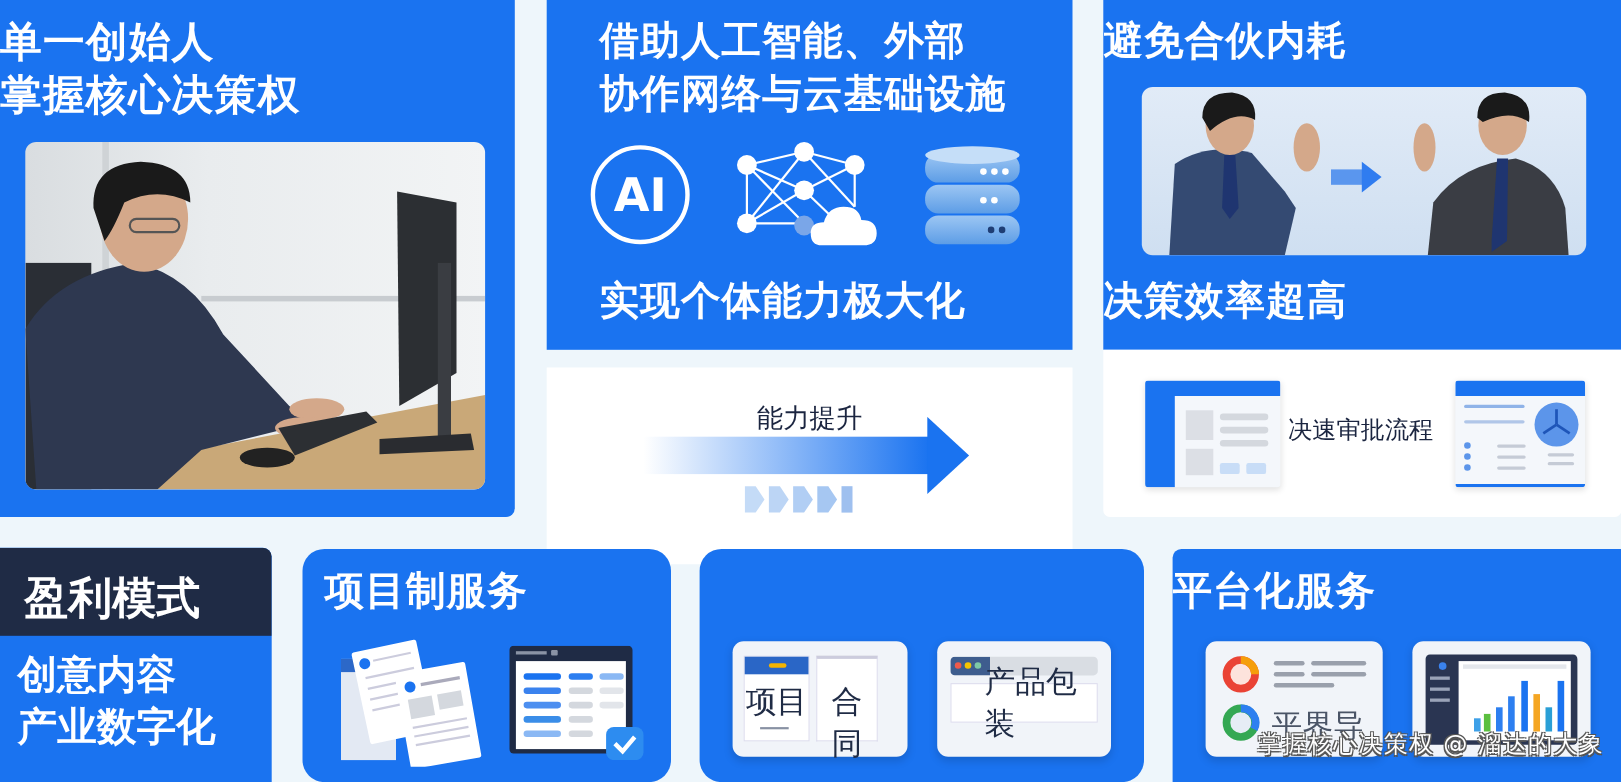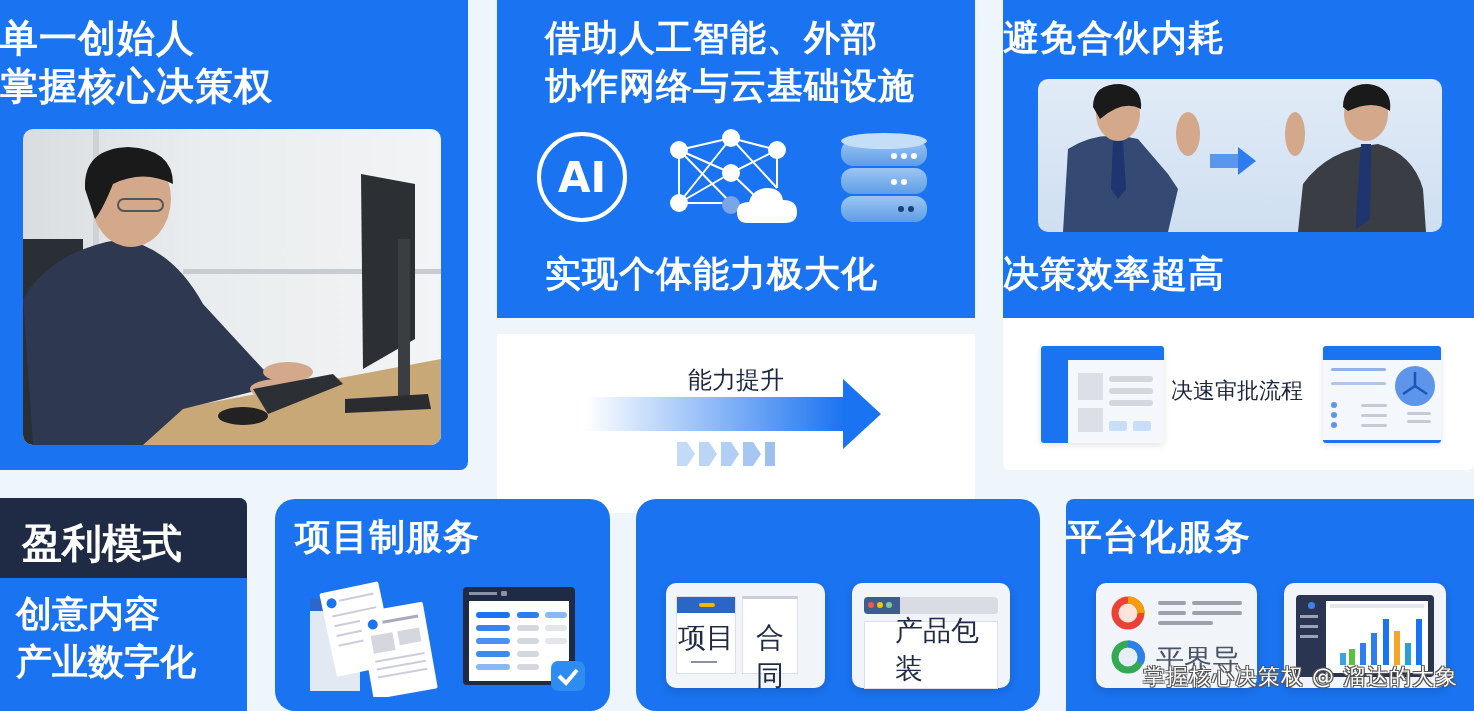--- a/index.html
+++ b/index.html
@@ -325,21 +325,21 @@
     </div>
   </div>
   <div class="card" style="left:216px;top:84px;width:158px;height:105px;">
     <div style="position:absolute;left:12px;top:14px;width:134px;height:17px;background:#d9dde3;border-radius:4px;overflow:hidden;">
       <div style="width:36px;height:17px;background:#3e5d8e;position:relative;">
         <span style="position:absolute;left:4px;top:5px;width:6px;height:6px;border-radius:50%;background:#ef5a4a;"></span>
         <span style="position:absolute;left:13px;top:5px;width:6px;height:6px;border-radius:50%;background:#f5c400;"></span>
         <span style="position:absolute;left:22px;top:5px;width:6px;height:6px;border-radius:50%;background:#7ec8a6;"></span>
       </div>
     </div>
-    <div style="position:absolute;left:12px;top:38px;width:134px;height:68px;background:#fff;border:1px solid #dde;display:flex;align-items:flex-end;justify-content:center;padding-left:30px;">
+    <div style="position:absolute;left:12px;top:38px;width:134px;height:36px;background:#fff;border:1px solid #dde;display:flex;align-items:center;justify-content:center;padding-left:30px;">
       <span style="font-size:28px;color:#1f2b45;">产品包装</span>
     </div>
   </div>
 </div>
 
 <div class="panel" id="p7">
   <div class="title">平台化服务</div>
   <div class="card" style="left:30px;top:84px;width:161px;height:105px;">
     <svg style="position:absolute;left:14px;top:12px;" width="36" height="36" viewBox="0 0 36 36">
       <circle cx="18" cy="18" r="13" fill="#fde3dc" stroke="#ea4335" stroke-width="7"></circle>

